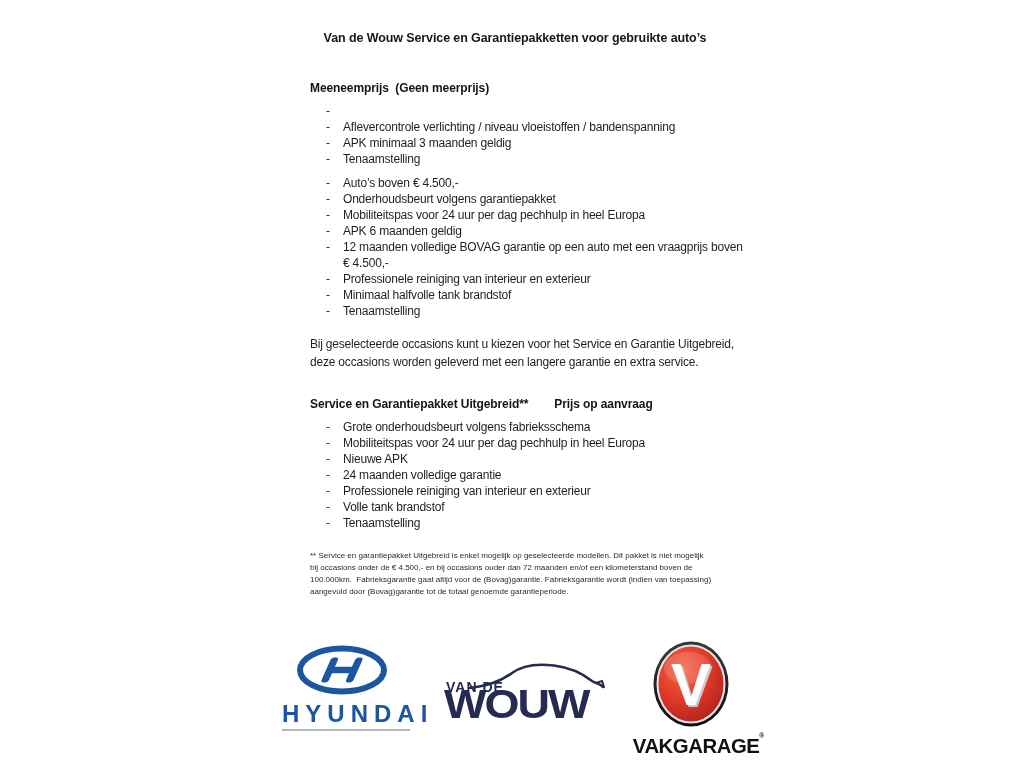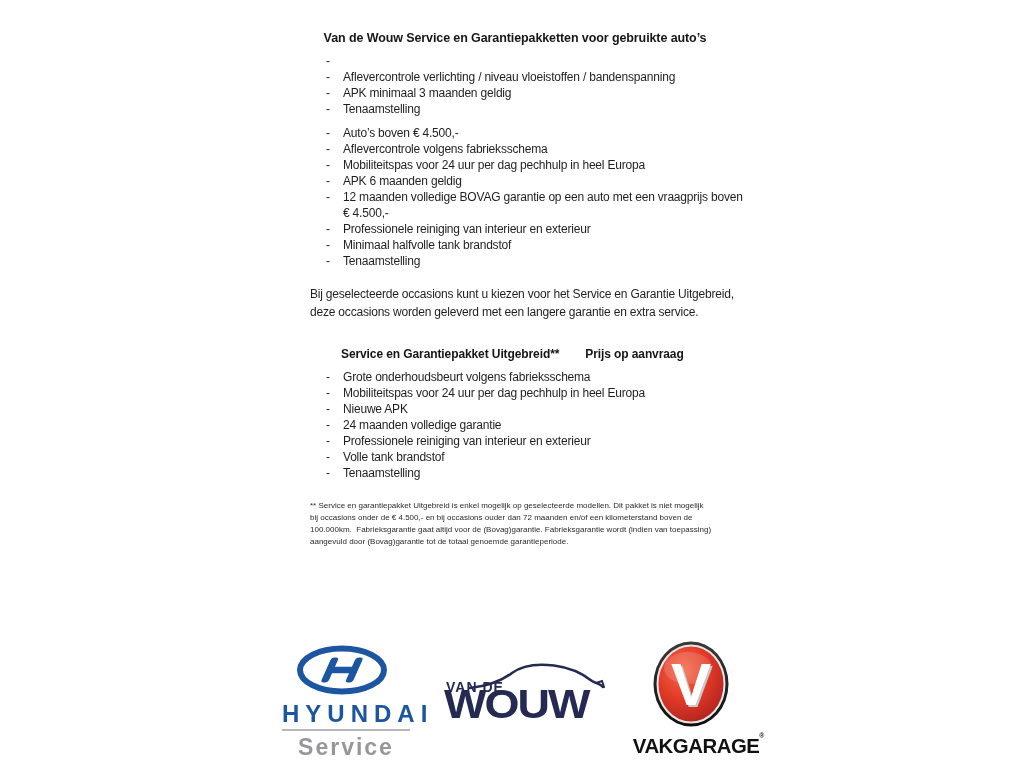--- a/index.html
+++ b/index.html
@@ -8,21 +8,21 @@
   .page { position:relative; width:1008px; height:768px; background:#fff;border-radius:13px; }
 
   .doc { position:absolute; left:310px; top:0; width:512px; }
 
   .title { margin-top:31px; width:410px; text-align:center; white-space:nowrap;
            font-size:12.5px; font-weight:bold; color:#171717; letter-spacing:-0.1px; }
 
   .h { font-size:12px; font-weight:bold; color:#151515; letter-spacing:-0.1px; }
   .h1 { margin-top:36px; }
   .h2 { margin-top:23px; }
-  .h3-row { margin-top:26px; display:flex;margin-left:31px; }
+  .h3-row { margin-top:26px; display:flex; }
   .h3-price { margin-left:26px; }
 
   .list { margin-top:8px; }
   .li { display:flex; padding-left:16px; line-height:16px; font-size:12px; letter-spacing:-0.2px; }
   .dash { flex:0 0 17px; }
   .li-text { white-space:pre-line; }
 
   .paragraph { margin-top:16px; font-size:12px; line-height:18px; letter-spacing:-0.2px;
                white-space:pre-line; }
 
@@ -58,20 +58,21 @@
 </style>
 </head>
 <body>
 
 <div class="page">
 
   <div class="doc">
 
     <div class="title">Van de Wouw Service en Garantiepakketten voor gebruikte auto’s</div>
 
+    <div class="h h1">Meeneemprijs&nbsp; (Geen meerprijs)</div>
     <div class="list">
       <div class="li">
           <span class="dash">-</span>
         </div>
       <div class="li">
           <span class="dash">-</span>
           <span class="li-text">Aflevercontrole verlichting / niveau vloeistoffen / bandenspanning</span>
         </div>
       <div class="li">
           <span class="dash">-</span>
@@ -83,21 +84,21 @@
         </div>
     </div>
 
     <div class="list">
       <div class="li">
           <span class="dash">-</span>
           <span class="li-text">Auto’s boven € 4.500,-</span>
         </div>
       <div class="li">
           <span class="dash">-</span>
-          <span class="li-text">Aflevercontrole volgens fabrieksschema</span>
+          <span class="li-text">Onderhoudsbeurt volgens garantiepakket</span>
         </div>
       <div class="li">
           <span class="dash">-</span>
           <span class="li-text">Mobiliteitspas voor 24 uur per dag pechhulp in heel Europa</span>
         </div>
       <div class="li">
           <span class="dash">-</span>
           <span class="li-text">APK 6 maanden geldig</span>
         </div>
       <div class="li">
@@ -167,21 +168,20 @@
     <svg width="128" height="50" viewBox="0 0 128 50">
       <ellipse cx="60" cy="25" rx="42" ry="21.5" fill="none" style="stroke:var(--hyundai_blue)" stroke-width="6"></ellipse>
       <g style="fill:var(--hyundai_blue)" transform="translate(60,25) skewX(-24)">
         <rect x="-16" y="-12.5" width="7.5" height="25" rx="3"></rect>
         <rect x="8.5" y="-12.5" width="7.5" height="25" rx="3"></rect>
         <rect x="-12" y="-3.2" width="24" height="6.4"></rect>
       </g>
     </svg>
     <div class="hyundai-brand">HYUNDAI</div>
     <div class="hyundai-rule"></div>
-    <div class="hyundai-sub">Service</div>
   </div>
 
   <div class="logo wouw">
     <svg class="wouw-car" width="138" height="28" viewBox="0 0 138 28">
       <path d="M2 26 C20 24 32 20 44 11 C54 3.5 70 1.5 86 3.5 C102 5.5 114 11 124 19 C128 22 132 21 135 25" fill="none" style="stroke:var(--wouw_navy)" stroke-width="2.6" stroke-linecap="round"></path>
       <path d="M128 21 L134 19 L136 25" fill="none" style="stroke:var(--wouw_navy)" stroke-width="2" stroke-linecap="round"></path>
     </svg>
     <div class="wouw-vande">VAN DE</div>
     <div class="wouw-main">WOUW</div>
   </div>

